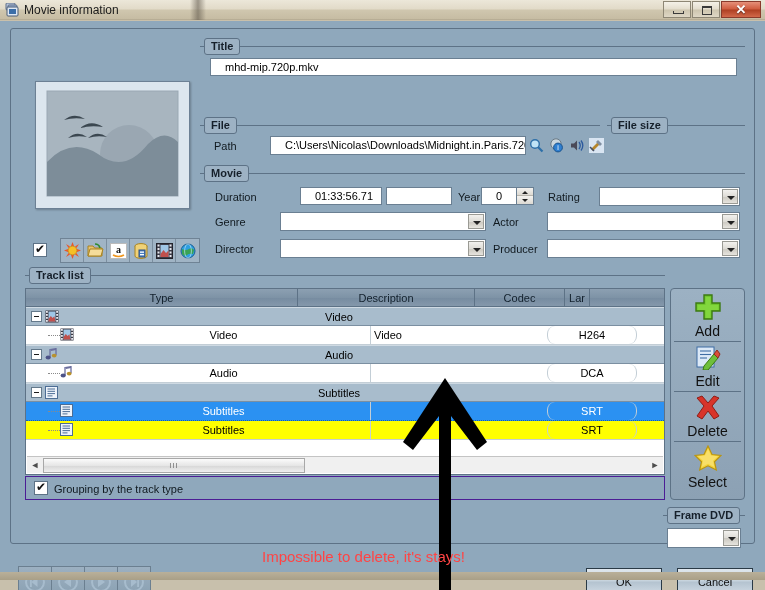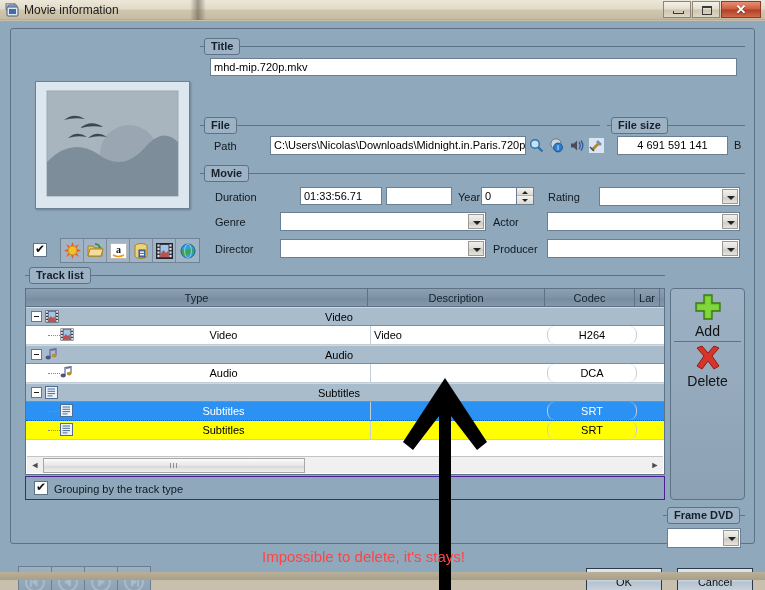--- a/index.html
+++ b/index.html
@@ -78,21 +78,21 @@
     z-index: 2;
   }
   .group > .gbody { position: absolute; left: 0; right: 0; top: 17px; bottom: 0; }
 
   
   .tfield {
     position: absolute;
     background: #fff;
     border: 1px solid #6a7f92;
     font-size: 11px;
-    padding: 1px 3px;
+    padding: 1px 14px;
     line-height: 15px;
     color: #000;
     overflow: hidden;
     white-space: nowrap;
   }
   .tfield.center { text-align: center; }
   .combo {
     position: absolute;
     background: #fff;
     border: 1px solid #6a7f92;
@@ -349,24 +349,20 @@
             <path d="M1 9 l4 4" stroke="#44506a" stroke-width="1.6"></path>
           </svg>
         </span>
       </div>
     </div>
   </div>
 
   <div class="group" style="left:607px; top:96px; width:138px; height:42px;">
     <div class="gline"></div>
     <div class="glabel">File size</div>
-    <div class="gbody">
-      <div class="tfield center" style="left:10px; top:2px; width:111px; height:19px; line-height:15px;">4 691 591 141</div>
-      <div class="lbl" style="left:127px; top:5px;">B</div>
-    </div>
   </div>
 
   <div class="group" style="left:200px; top:144px; width:545px; height:94px;">
     <div class="gline"></div>
     <div class="glabel">Movie</div>
     <div class="gbody">
 
       <div class="lbl" style="left:15px; top:9px;">Duration</div>
       <div class="tfield" style="left:100px; top:5px; width:82px; height:18px;">01:33:56.71</div>
       <div class="tfield" style="left:186px; top:5px; width:66px; height:18px;"></div>
@@ -472,21 +468,21 @@
     </div>
   </div>
 
   <div class="group" style="left:25px; top:246px; width:640px; height:208px;">
     <div class="gline"></div>
     <div class="glabel">Track list</div>
     <div class="gbody" style="top:21px;">
       <div class="tablewrap">
 
         <div class="thead">
-          <div class="th" style="width:342px;">Type</div>
+          <div class="th" style="width:272px;">Type</div>
           <div class="th" style="width:177px;">Description</div>
           <div class="th" style="width:90px;">Codec</div>
           <div class="th" style="width:25px;">Lar</div>
         </div>
 
         <div class="row group-row">
           <div class="expander"></div>
           <span class="treeico">
             <svg width="14" height="13" viewBox="0 0 14 13">
               <rect x="0.5" y="0.5" width="13" height="12" fill="#3b3b47"></rect>
@@ -641,25 +637,49 @@
       <span>
         <svg width="28" height="26" viewBox="0 0 28 26">
           <path d="M10 1 h8 v8 h8 v8 h-8 v8 h-8 v-8 h-8 v-8 h8 z" fill="#6ec72b" stroke="#3c7a12" stroke-width="1.4"></path>
           <path d="M11.5 3 h5 v8 h8 v5 h-8 v8 h-5 v-8 h-8 v-5 h8 z" fill="#8fe049" opacity=".6"></path>
         </svg>
       </span>
       <span class="albl">Add</span>
     </div>
     <div class="action">
       <span>
+        <svg width="26" height="25" viewBox="0 0 26 25">
+          <rect x="2" y="2" width="17" height="20" fill="#dce9f7" stroke="#3e6da4"></rect>
+          <g stroke="#3e6da4" stroke-width="1.1">
+              <line x1="5" y1="6" x2="16" y2="6"></line>
+              <line x1="5" y1="9.5" x2="16" y2="9.5"></line>
+              <line x1="5" y1="13" x2="12" y2="13"></line>
+            </g>
+          <path d="M9 21 L19 9 L23 13 L13 25 L8 25 Z" fill="#6fbf3a" stroke="#3b7a14"></path>
+          <path d="M19 9 L23 13 L25 9 L22 5 Z" fill="#d94f3a" stroke="#8f2b1c"></path>
+        </svg>
+      </span>
+      <span class="albl">Edit</span>
+    </div>
+    <div class="action">
+      <span>
         <svg width="28" height="25" viewBox="0 0 28 25">
           <path d="M3 3 L8 1 L14 8 L20 1 L25 3 L18 11 L25 21 L20 24 L14 16 L8 24 L3 21 L10 11 Z" fill="#d8342a" stroke="#8e1d16" stroke-width="1"></path>
         </svg>
       </span>
       <span class="albl">Delete</span>
+    </div>
+    <div class="action">
+      <span>
+        <svg width="28" height="26" viewBox="0 0 28 26">
+          <path d="M14 1 L18 9.5 L27 10.5 L20.5 16.8 L22.3 25 L14 20.8 L5.7 25 L7.5 16.8 L1 10.5 L10 9.5 Z" fill="#f5d43a" stroke="#b99412" stroke-width="1.2"></path>
+          <path d="M14 4 L17 10.5 L24 11.3 L19 15.8 L20.3 22 L14 18.8 L7.7 22 L9 15.8 L4 11.3 L11 10.5 Z" fill="#fae88f" opacity=".55"></path>
+        </svg>
+      </span>
+      <span class="albl">Select</span>
     </div>
   </div>
 
 
   <div class="group" style="left:663px; top:486px; width:82px; height:42px;">
     <div class="gline"></div>
     <div class="glabel">Frame DVD</div>
     <div class="gbody">
       <div class="combo" style="left:4px; top:4px; width:74px; height:20px;">
         <span></span>

